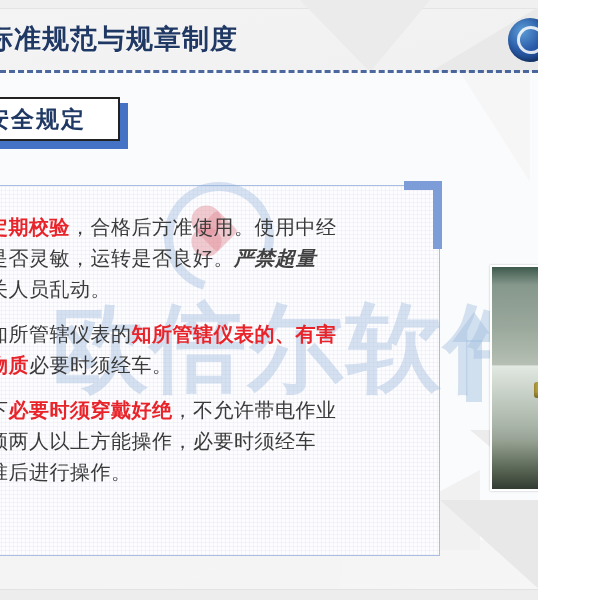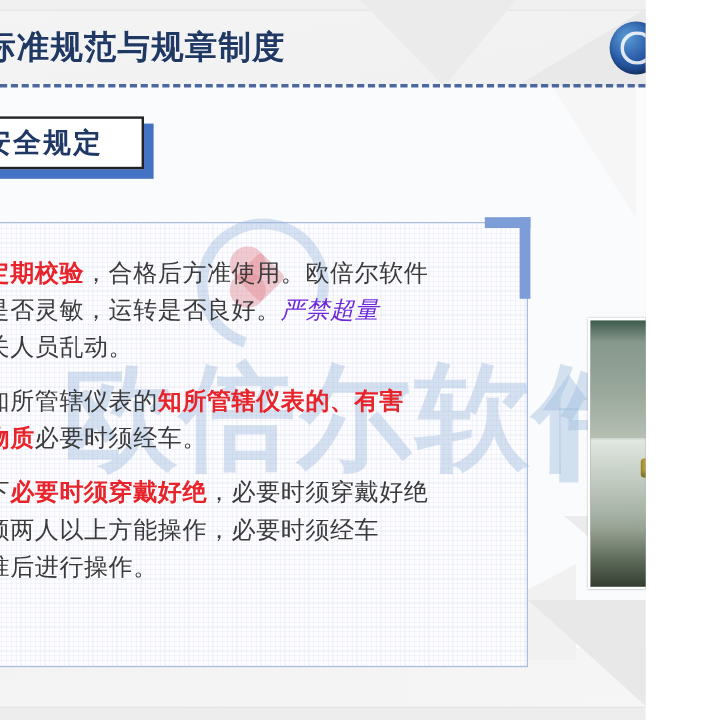--- a/index.html
+++ b/index.html
@@ -230,21 +230,21 @@
     width: 420px;
     font-family: "DejaVu Serif", "Liberation Serif", serif;
     font-size: 20px;
     line-height: 31px;
     color: #3a3a3a;
     letter-spacing: 0.5px;
   }
   .para { margin: 0 0 11px 0; }
   .para.gap { margin-top: 14px; }
   .hl { color: #e8232a; font-weight: bold; }
-  .em { font-style: italic; font-weight: normal; color: #6d28d9; text-align: center; }
+  .em { font-style: italic; font-weight: bold; color: #404040; text-align: center; }
 
   
   .photo {
     position: absolute;
     left: 490px;
     top: 265px;
     width: 110px;
     height: 226px;
     border: 2px solid #ffffff;
     box-sizing: border-box;
@@ -369,32 +369,32 @@
     <div class="wm-ring"></div>
     <div class="wm-heart"></div>
   </div>
   <div class="wm-cn">欧倍尔软件</div>
   <div class="wm-arrow"></div>
   <div class="wm-arrow-stem"></div>
 
   <div class="body-text">
 
     <p class="para">
-      <span class="hl">定期校验</span><span>，合格后方准使用。欧倍尔软件</span><br>
+      <span class="hl">定期校验</span><span>，合格后方准使用。使用中经</span><br>
       <span>是否灵敏，运转是否良好。</span><span class="em">严禁超量</span><br>
       <span>关人员乱动。</span>
     </p>
 
     <p class="para gap">
       <span>知所管辖仪表的</span><span class="hl">知所管辖仪表的、有害</span><br>
       <span class="hl">物质</span><span>必要时须经车。</span>
     </p>
 
     <p class="para gap">
-      <span>下</span><span class="hl">必要时须穿戴好绝</span><span>，必要时须穿戴好绝</span><br>
+      <span>下</span><span class="hl">必要时须穿戴好绝</span><span>，不允许带电作业</span><br>
       <span>须两人以上方能操作，必要时须经车</span><br>
       <span>准后进行操作。</span>
     </p>
 
   </div>
 
   <div class="photo">
     <div class="ph-wall"></div>
     <div class="ph-tank"></div>
     <div class="ph-bottom"></div>

